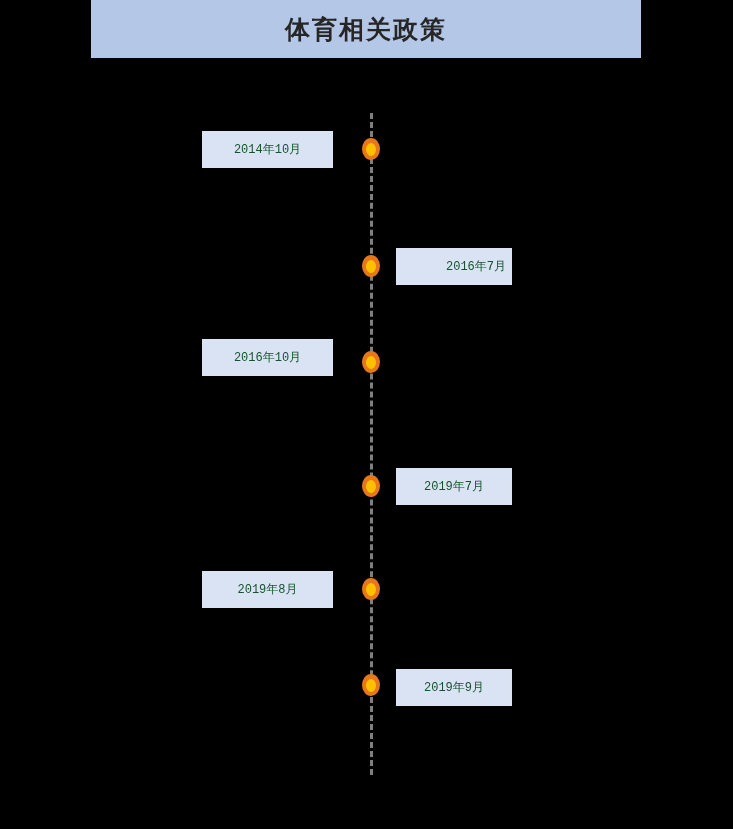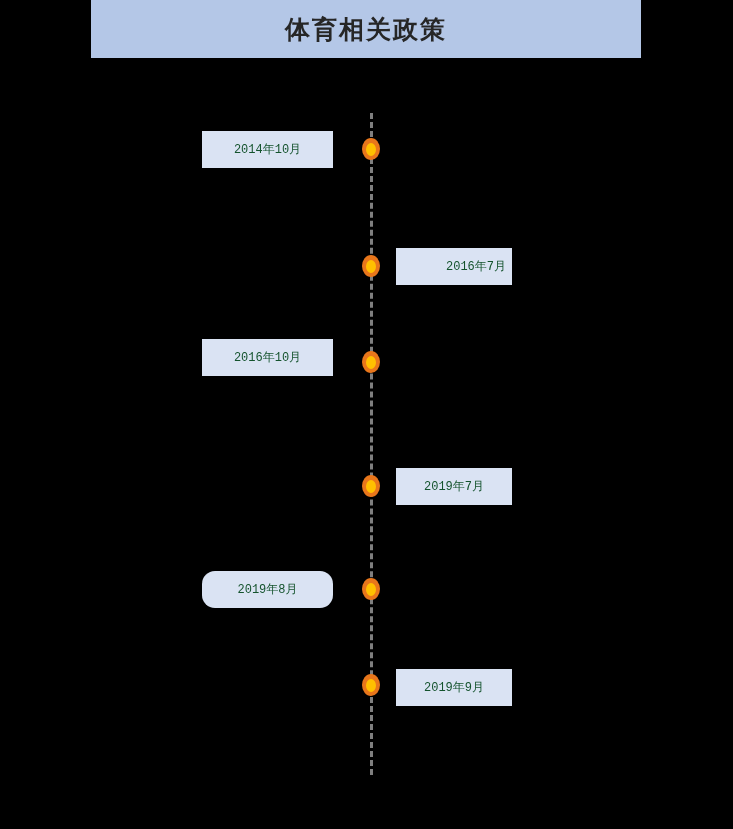--- a/index.html
+++ b/index.html
@@ -131,21 +131,21 @@
       </div>
       <div class="marker" style="top: 362px;">
         <div class="marker-core"></div>
       </div>
       <div class="event-label right" style="top: 468px;">
         <span class="event-label-text">2019年7月</span>
       </div>
       <div class="marker" style="top: 486px;">
         <div class="marker-core"></div>
       </div>
-      <div class="event-label left" style="top: 571px; border-radius: 13px;">
+      <div class="event-label left" style="top: 571px;">
         <span class="event-label-text">2019年8月</span>
       </div>
       <div class="marker" style="top: 589px;">
         <div class="marker-core"></div>
       </div>
       <div class="event-label right" style="top: 669px;">
         <span class="event-label-text">2019年9月</span>
       </div>
       <div class="marker" style="top: 685px;">
         <div class="marker-core"></div>

